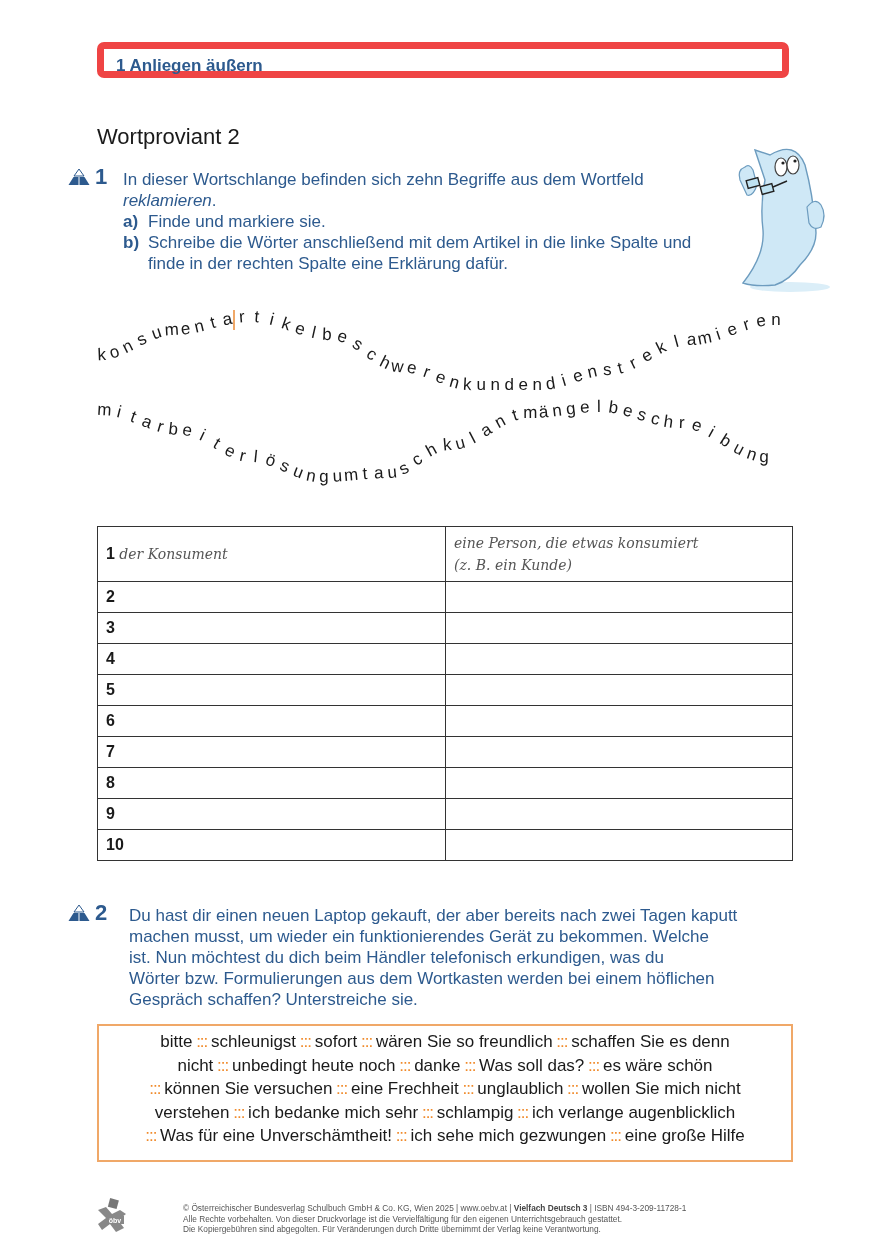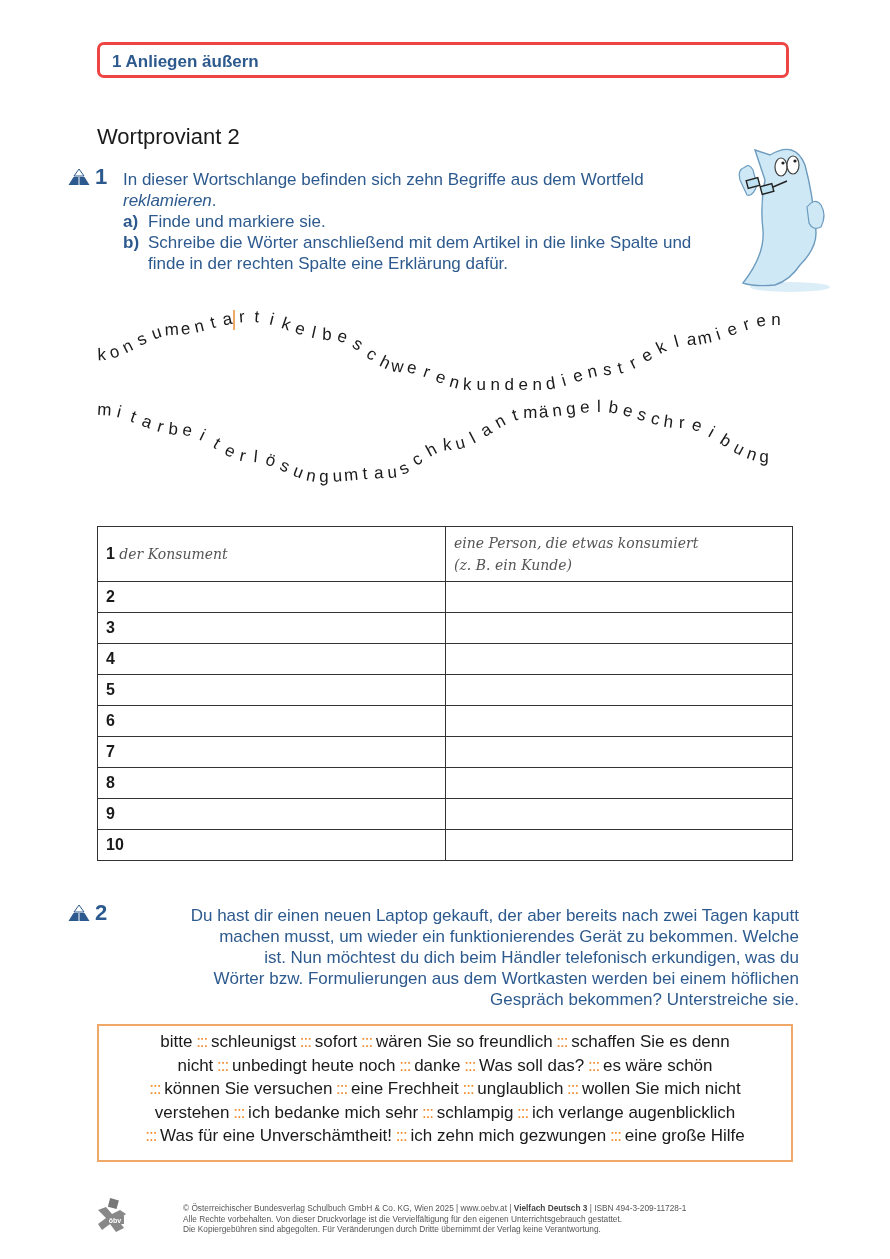--- a/index.html
+++ b/index.html
@@ -1,19 +1,19 @@
 <!DOCTYPE html>
 <html><head>
 <meta charset="utf-8">
 <style>
   html, body { margin:0; padding:0; background:#ffffff; }
   body { width:890px; height:1259px; position:relative; overflow:hidden;
          font-family:"Liberation Sans", sans-serif; color:#1a1a1a; }
   .header-box { position:absolute; left:97px; top:42px; width:692px; height:36px;
-    border:3px solid #ef4444; border-radius:7px; box-sizing:border-box; }
+    border:7px solid #ef4444; border-radius:7px; box-sizing:border-box; }
   .header-box span { position:absolute; left:12px; top:7px; font-size:17px; font-weight:bold; color:#2d5a8e; }
   .page-title { position:absolute; left:97px; top:124px; font-size:22px; font-weight:normal; color:#1a1a1a; }
 
   .task-icon { position:absolute; width:22px; height:18px; }
   .task-num { position:absolute; font-size:22px; font-weight:bold; color:#2d5a8e; }
   .task-text { position:absolute; font-size:17px; line-height:21px; color:#2d5a8e; }
   .task-text .ital { font-style:italic; }
   .sub { display:flex; }
   .sub .lbl { font-weight:bold; width:25px; flex:none; }
 
@@ -261,34 +261,34 @@
       </tr>
     </tbody>
 </table>
 
 <svg class="task-icon" style="left:68px;top:904px;" viewBox="0 0 22 18">
   <polygon points="11,1 16,8 6,8" fill="none" stroke="#2d5a8e" stroke-width="1"></polygon>
   <polygon points="5.5,9 10.5,9 10.5,17 0.5,17" fill="#2d5a8e"></polygon>
   <polygon points="11.5,9 16.5,9 21.5,17 11.5,17" fill="#2d5a8e"></polygon>
 </svg>
 <div class="task-num" style="left:95px;top:900px;">2</div>
-<div class="task-text" style="left:129px;top:905px;width:670px;text-align:right;">
+<div class="task-text" style="left:129px;top:905px;width:670px;">
   <div>Du hast dir einen neuen Laptop gekauft, der aber bereits nach zwei Tagen kaputt</div>
   <div>machen musst, um wieder ein funktionierendes Gerät zu bekommen. Welche</div>
   <div>ist. Nun möchtest du dich beim Händler telefonisch erkundigen, was du</div>
   <div>Wörter bzw. Formulierungen aus dem Wortkasten werden bei einem höflichen</div>
-  <div>Gespräch bekommen? Unterstreiche sie.</div>
+  <div>Gespräch schaffen? Unterstreiche sie.</div>
 </div>
 
 <div class="wordbox" id="wordbox">
     <div><span>bitte</span><span class="sep"> ::: </span><span>schleunigst</span><span class="sep"> ::: </span><span>sofort</span><span class="sep"> ::: </span><span>wären Sie so freundlich</span><span class="sep"> ::: </span><span>schaffen Sie es denn</span></div>
     <div><span>nicht</span><span class="sep"> ::: </span><span>unbedingt heute noch</span><span class="sep"> ::: </span><span>danke</span><span class="sep"> ::: </span><span>Was soll das?</span><span class="sep"> ::: </span><span>es wäre schön</span></div>
     <div><span class="sep">::: </span><span>können Sie versuchen</span><span class="sep"> ::: </span><span>eine Frechheit</span><span class="sep"> ::: </span><span>unglaublich</span><span class="sep"> ::: </span><span>wollen Sie mich nicht</span></div>
     <div><span>verstehen</span><span class="sep"> ::: </span><span>ich bedanke mich sehr</span><span class="sep"> ::: </span><span>schlampig</span><span class="sep"> ::: </span><span>ich verlange augenblicklich</span></div>
-    <div><span class="sep">::: </span><span>Was für eine Unverschämtheit!</span><span class="sep"> ::: </span><span>ich zehn mich gezwungen</span><span class="sep"> ::: </span><span>eine große Hilfe</span></div>
+    <div><span class="sep">::: </span><span>Was für eine Unverschämtheit!</span><span class="sep"> ::: </span><span>ich sehe mich gezwungen</span><span class="sep"> ::: </span><span>eine große Hilfe</span></div>
   </div>
 
 <svg class="footer-logo" viewBox="0 0 34 36">
   <rect x="13" y="1" width="9" height="9" fill="#777" transform="rotate(15 17 5)"></rect>
   <polygon points="2,12 10,9 16,16 24,12 30,16 22,22 28,30 20,34 14,26 6,32 2,26 10,20" fill="#888"></polygon>
   <rect x="10" y="18" width="18" height="8" fill="#888"></rect>
   <text x="19" y="25" font-size="7" font-weight="bold" fill="#fff" text-anchor="middle" font-family="Liberation Sans, sans-serif">öbv</text>
 </svg>
 <div class="footer-text">
   <div><span>© Österreichischer Bundesverlag Schulbuch GmbH &amp; Co. KG, Wien 2025 | www.oebv.at | </span><b>Vielfach Deutsch 3</b><span> | ISBN 494-3-209-11728-1</span></div>

